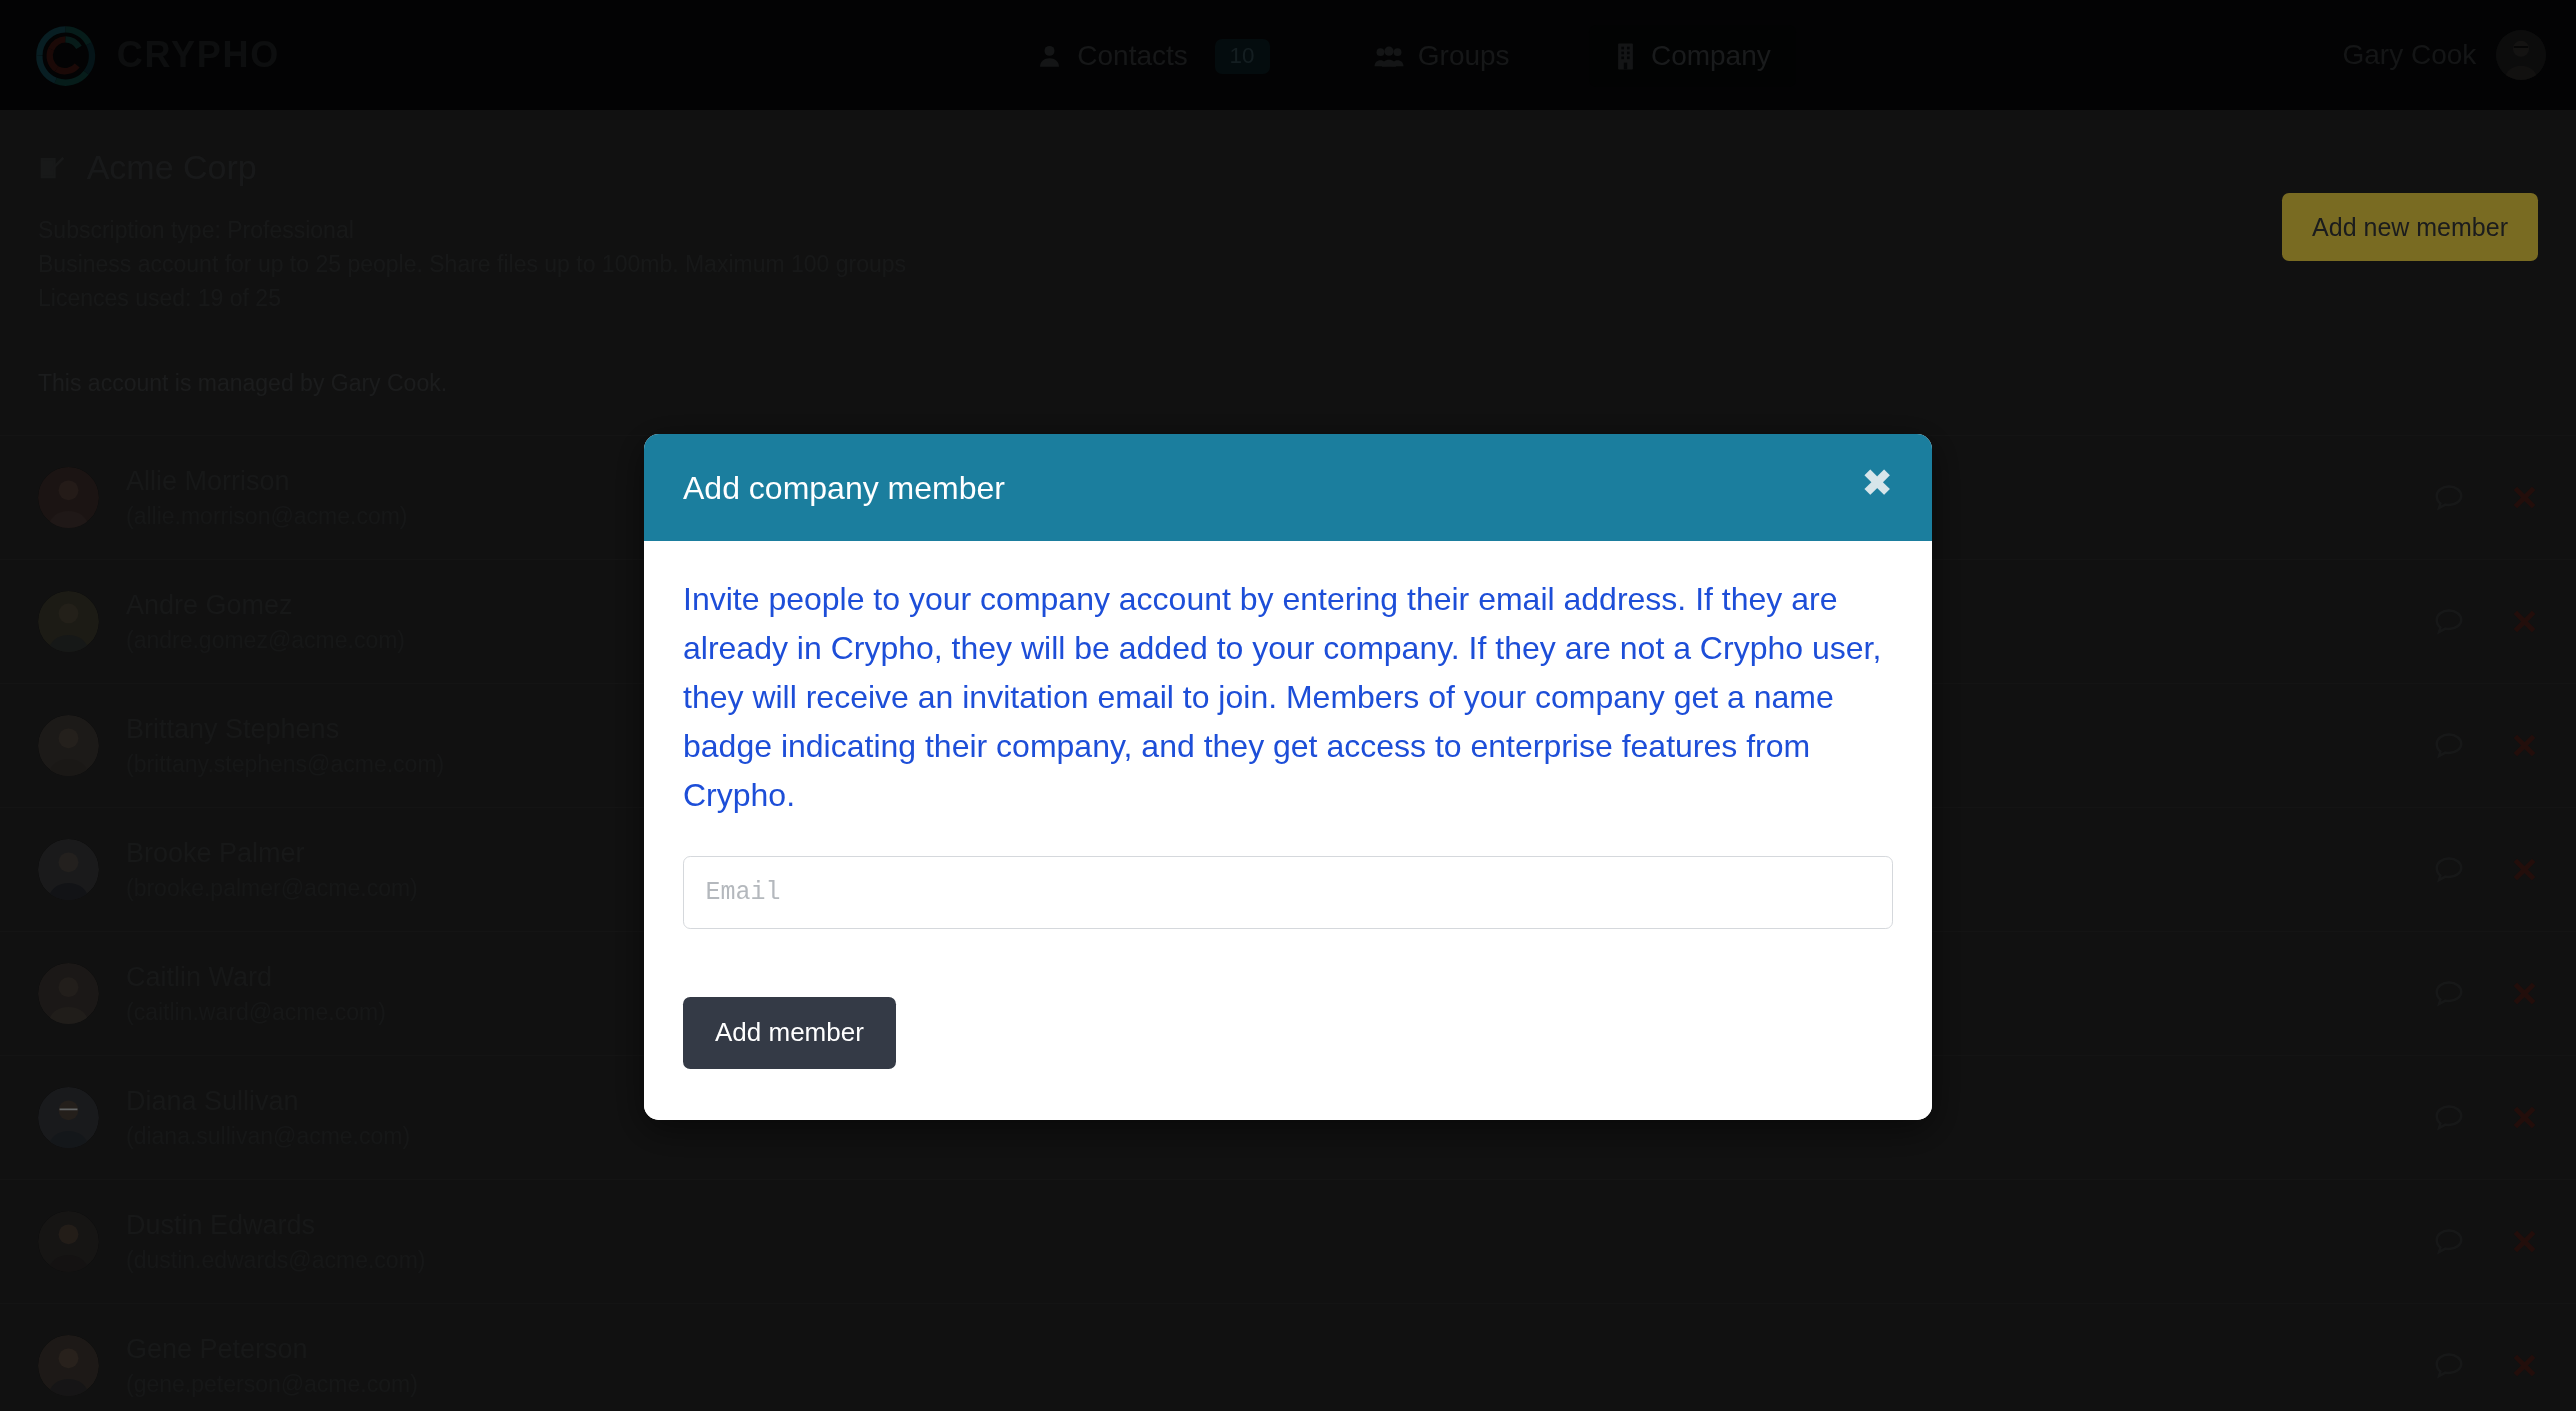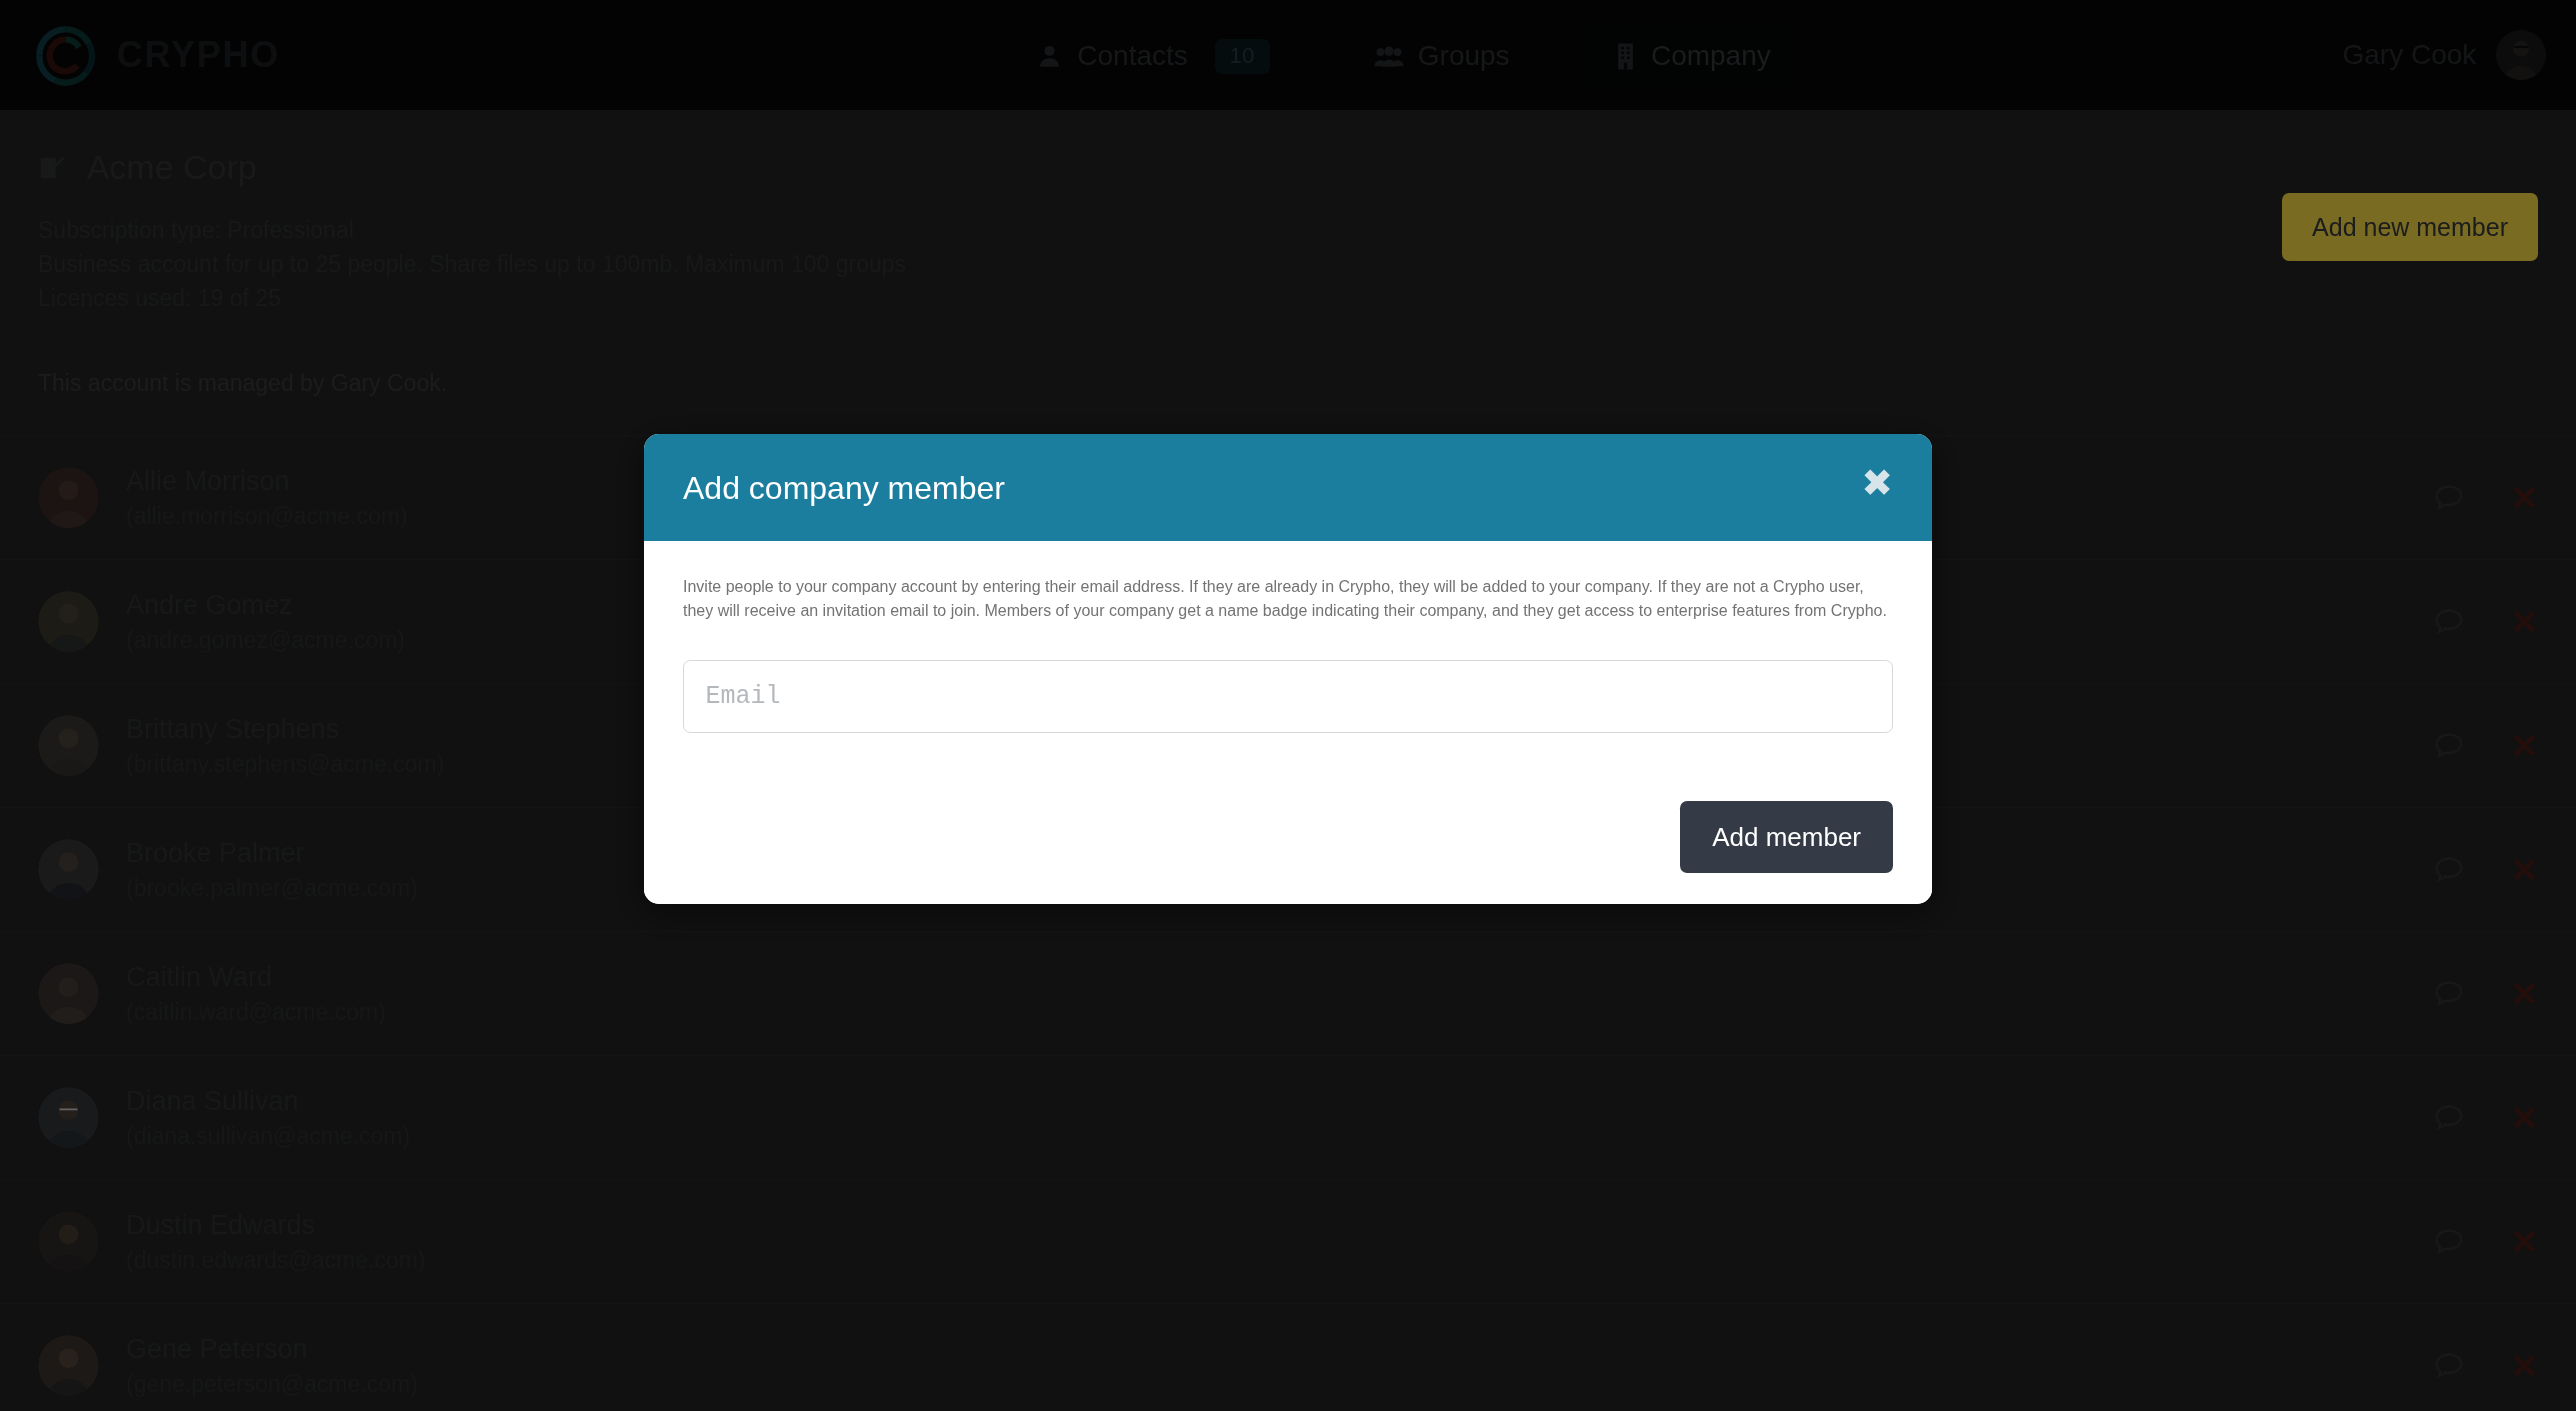--- a/index.html
+++ b/index.html
@@ -212,42 +212,42 @@
     line-height: 0.7;
     cursor: pointer;
     font-family: inherit;
     padding: 0;
   }
   .modal-body {
     padding: 34px 39px 30px 39px;
     background: #fff;
   }
   .modal-text {
-    font-size: 16px;
+    font-size: 32px;
     line-height: 1.53;
-    color: #737373;
+    color: #1d4ed8;
   }
   .email-input {
     margin-top: 36px;
     width: 100%;
     height: 73px;
     border: 0.9px solid #d5d8dc;
     border-radius: 7.2px;
     font-size: 25px;
     font-family: Liberation Mono, monospace;
     padding: 0 21.5px;
     color: #22262b;
     outline: none;
     background: #fff;
   }
   .email-input::placeholder { color: #b4b8bd; }
   .modal-footer {
     display: flex;
-    justify-content: flex-end;
-    padding: 0 39px 31px 39px;
+    justify-content: flex-start;
+    padding: 0 39px 51px 39px;
     background: #fff;
     padding-top: 38px;
   }
   .add-member-btn {
     background: #343a46;
     color: #ffffff;
     border: none;
     border-radius: 7.2px;
     font-size: 26px;
     font-family: inherit;

